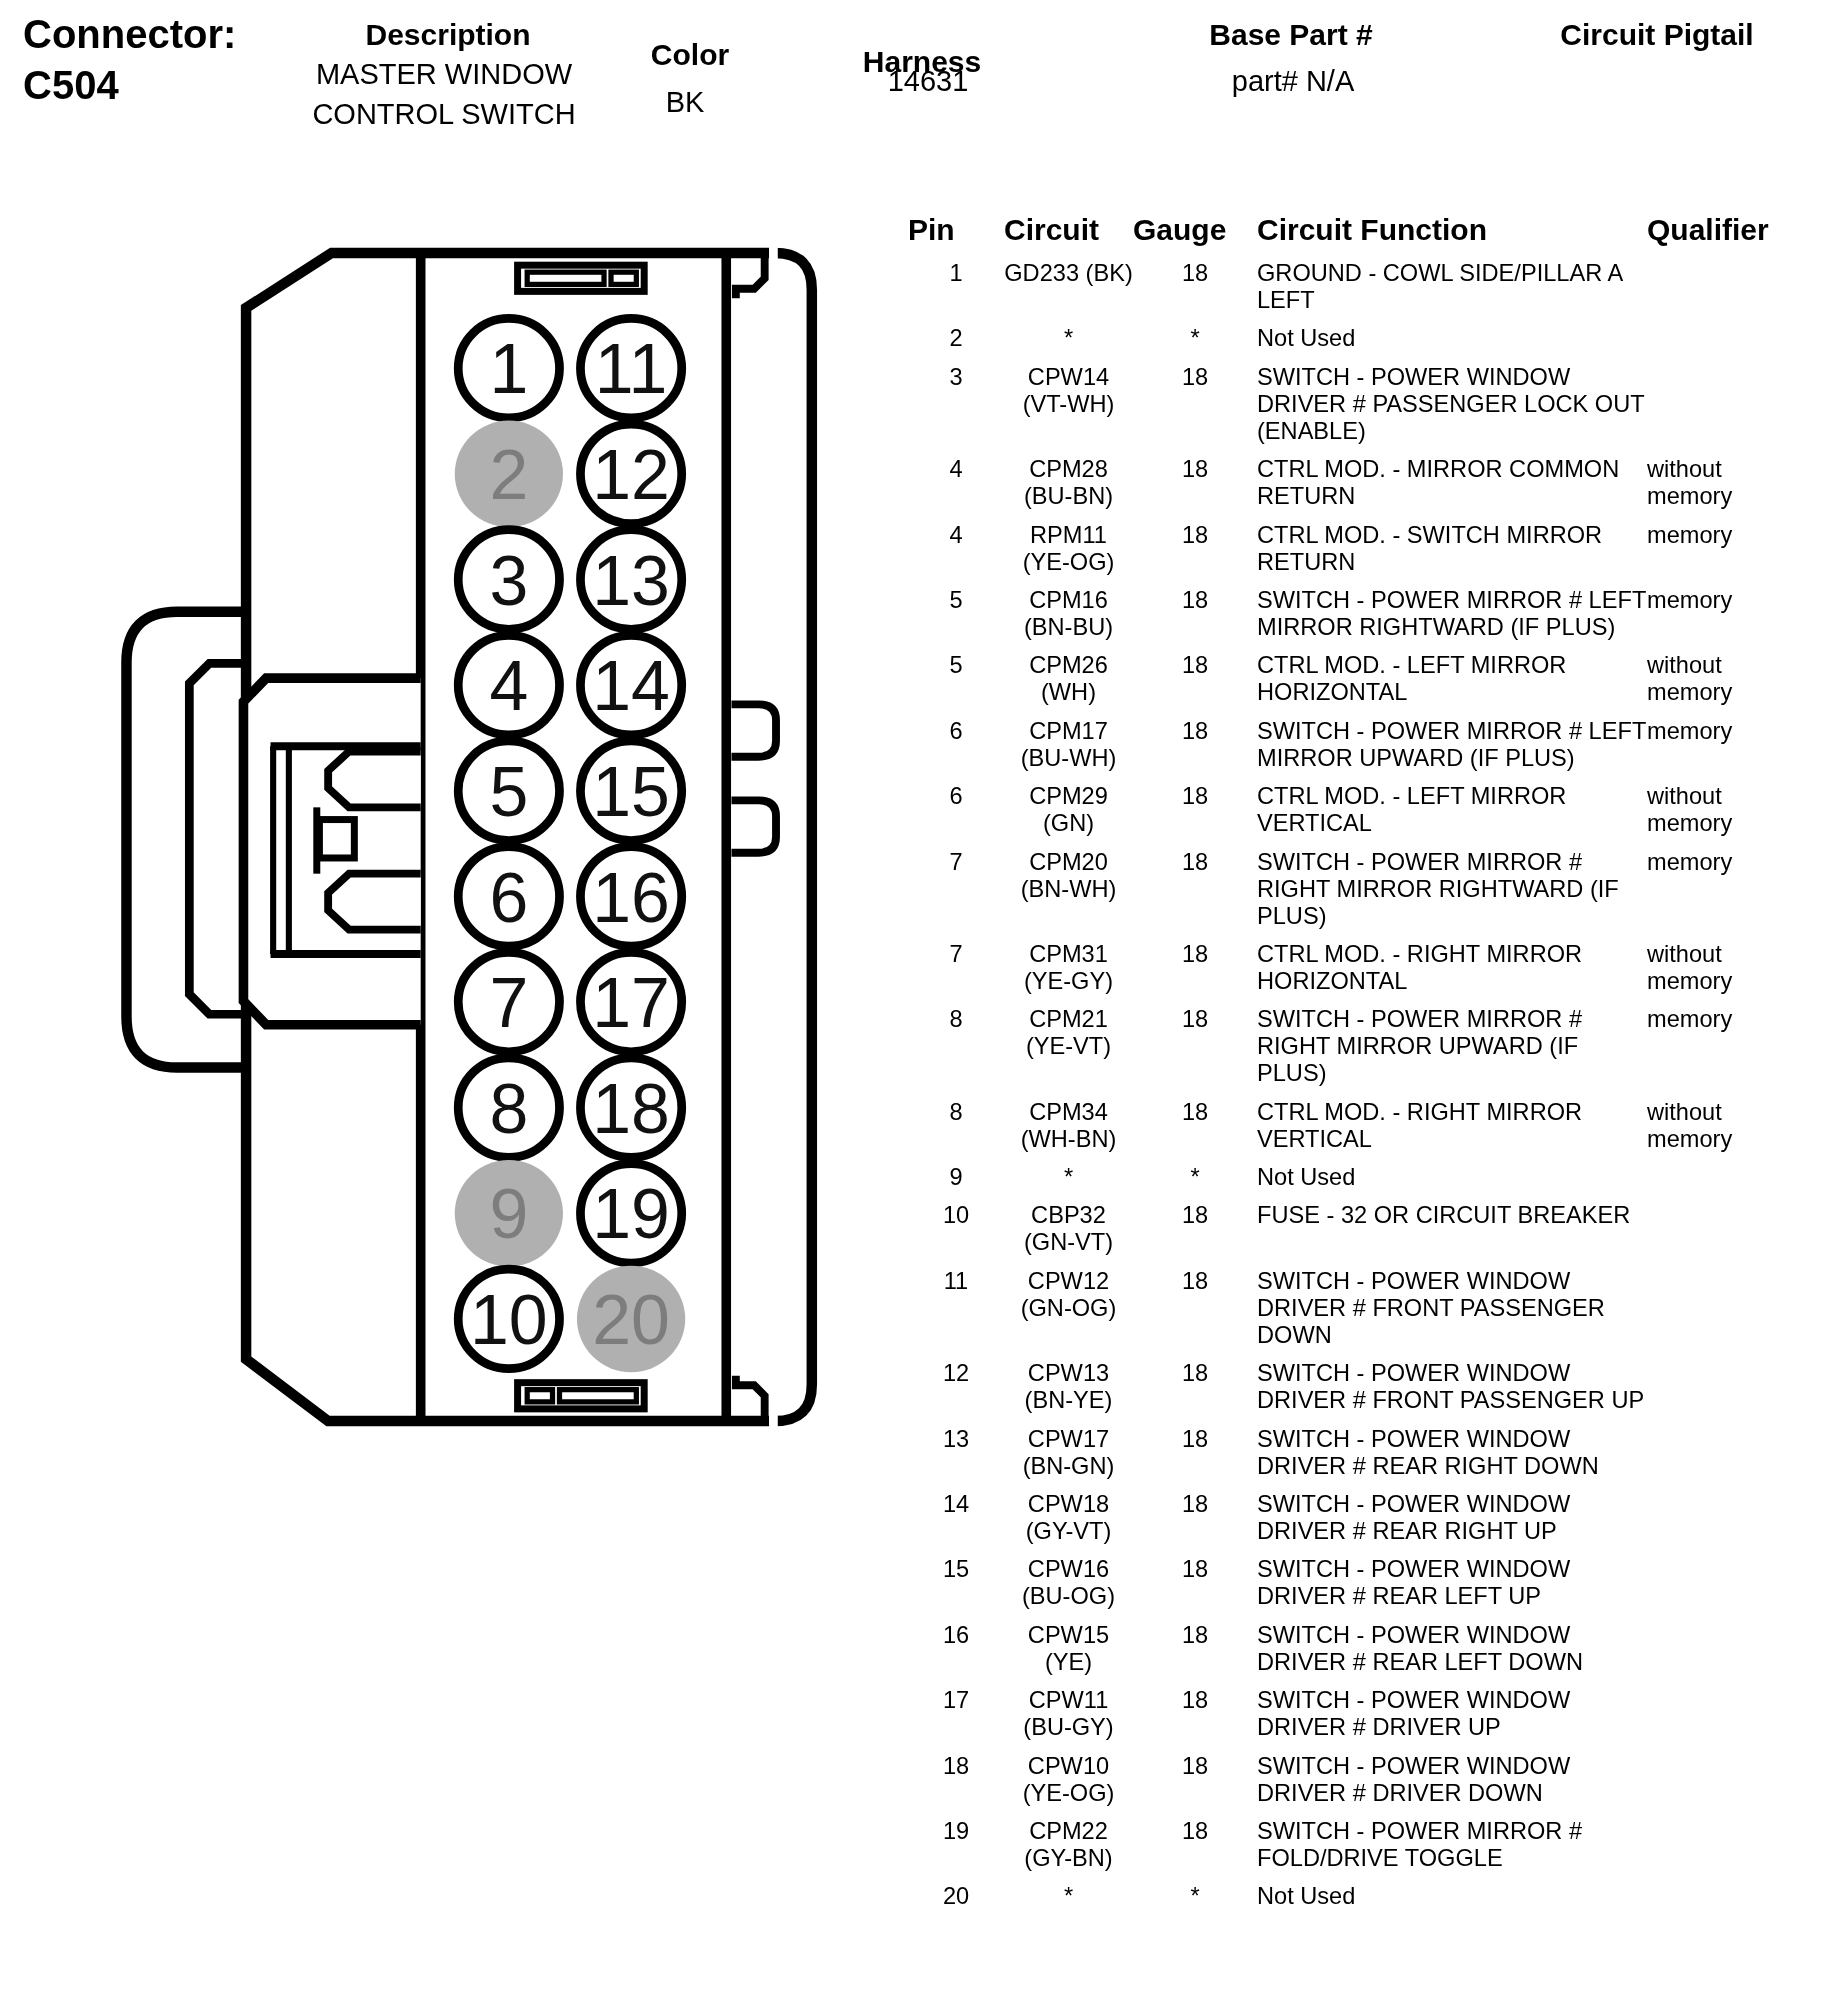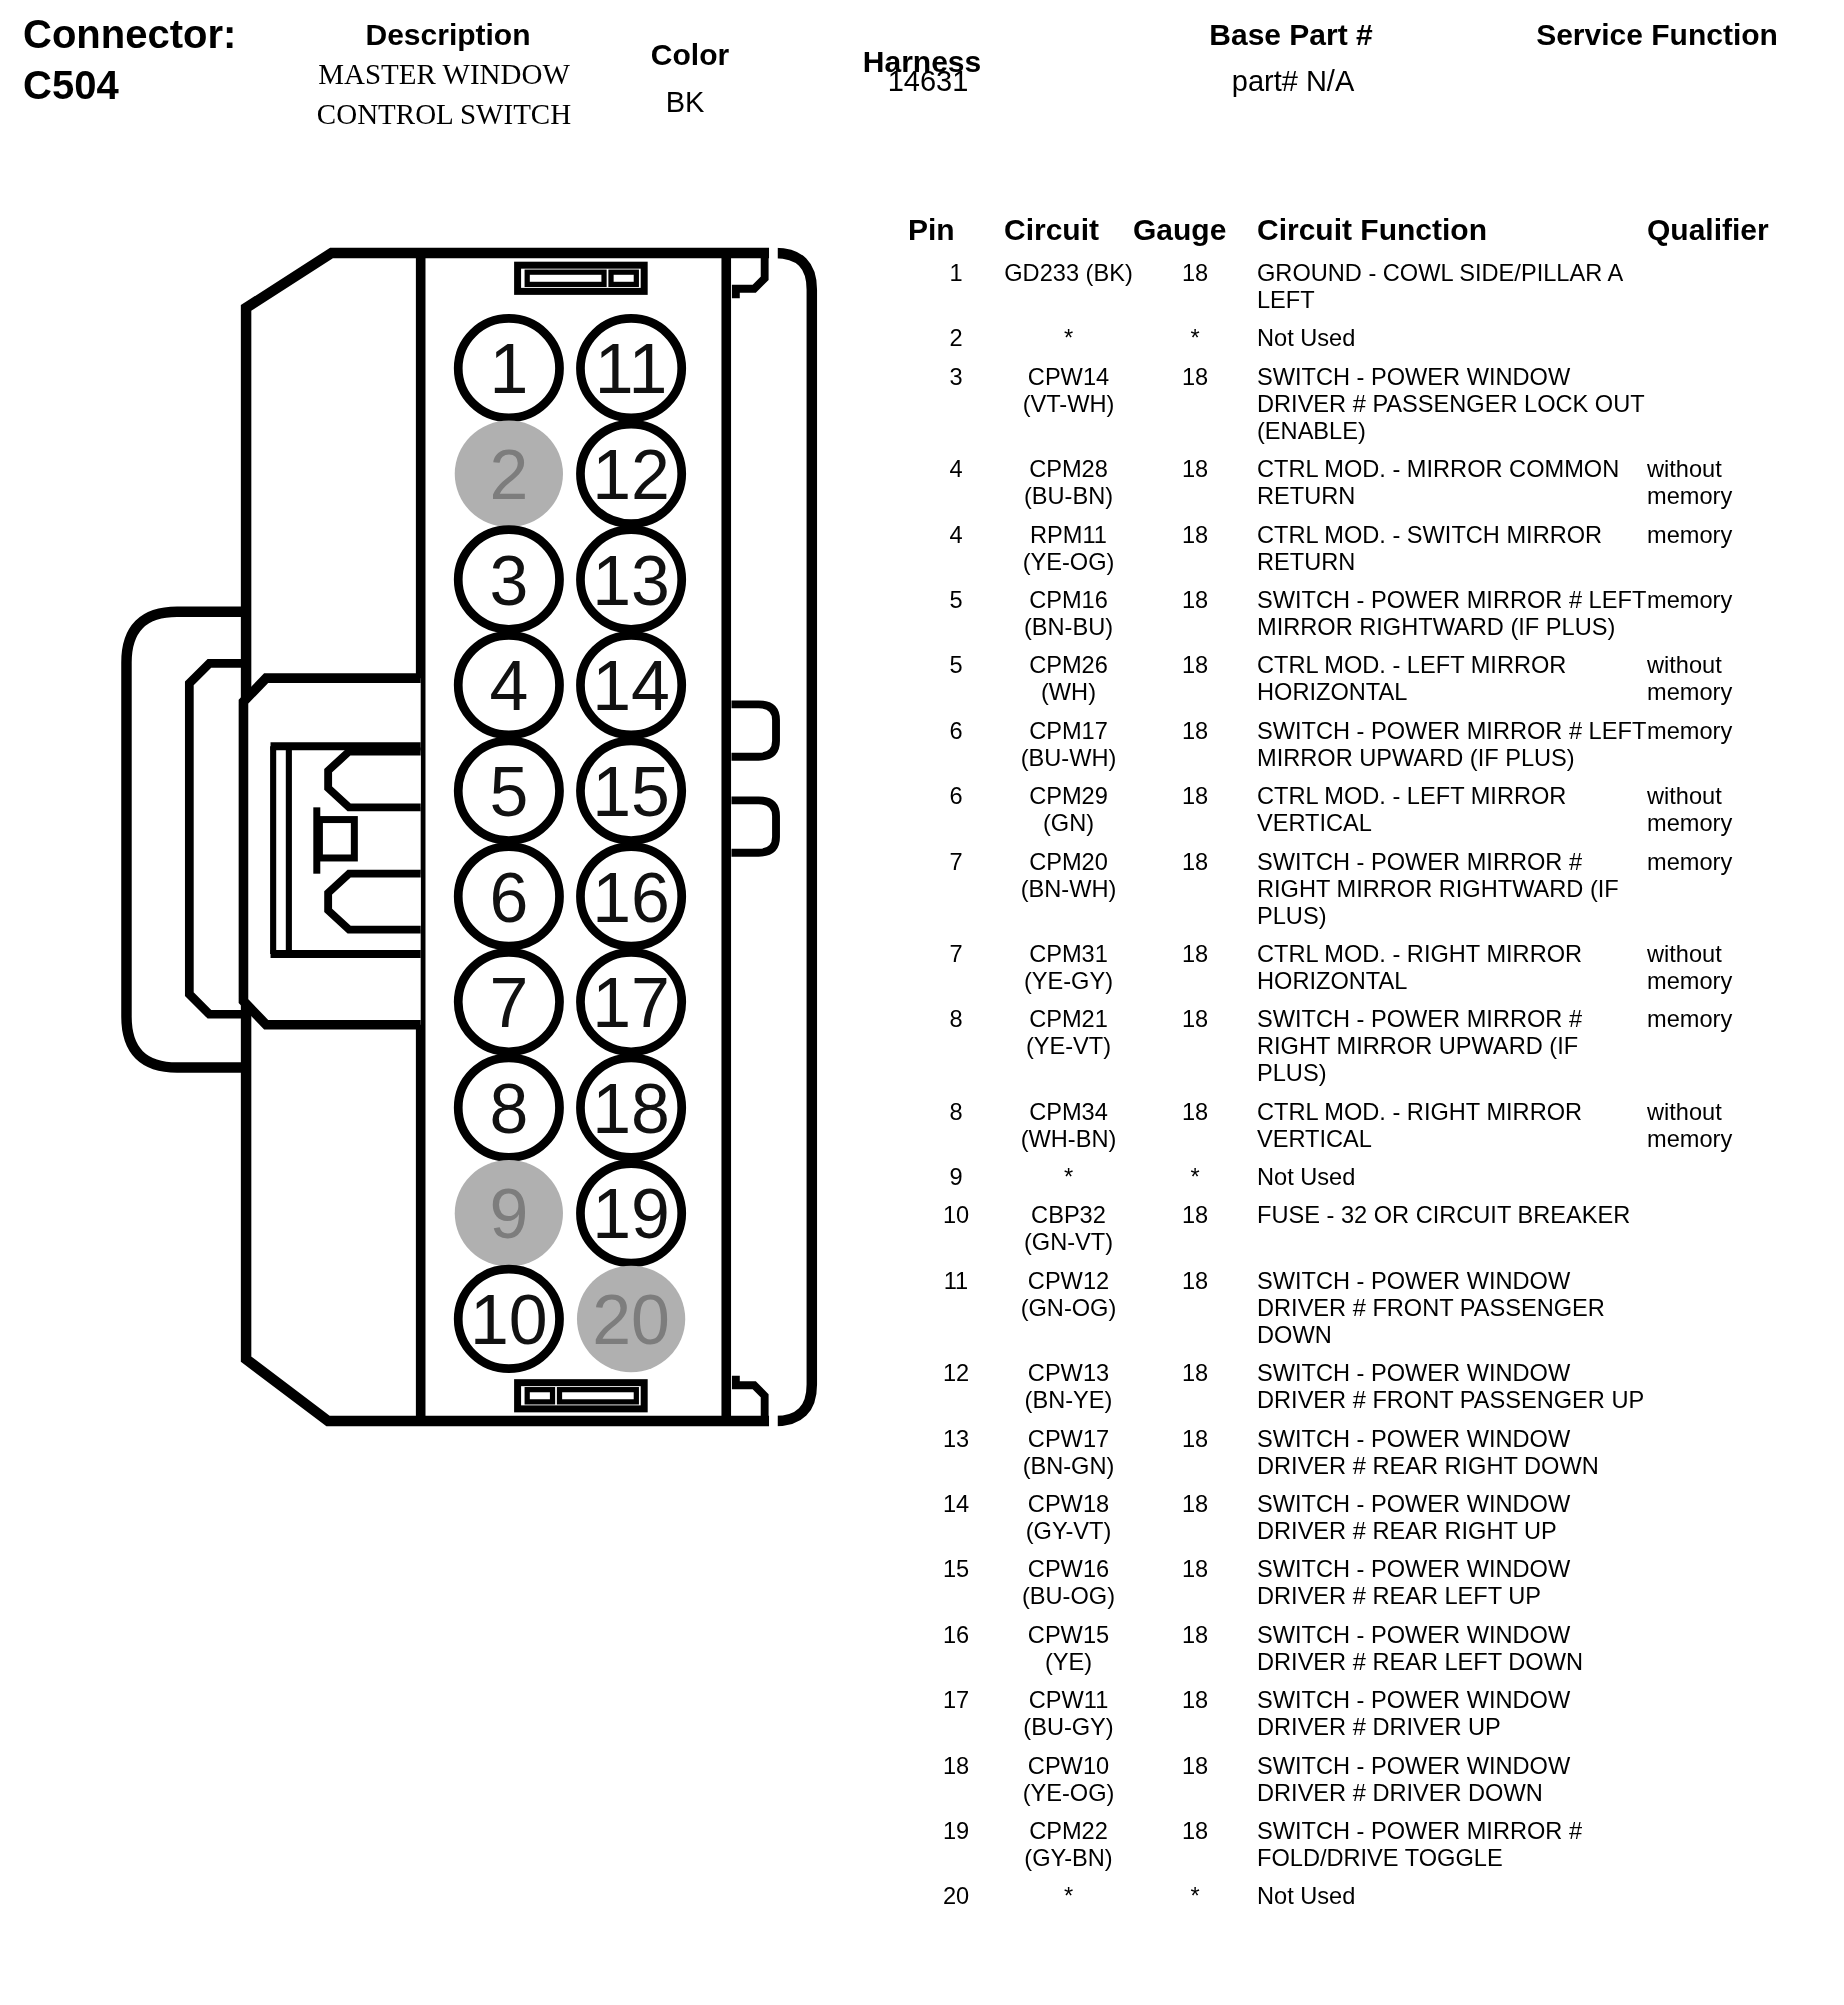--- a/index.html
+++ b/index.html
@@ -5,21 +5,21 @@
   html,body{margin:0;padding:0;background:#fff;}
   .page{position:relative;width:1845px;height:2005px;background:#fff;overflow:hidden;
         font-family:"Liberation Sans",sans-serif;color:#000;}
   
   .conn-label{position:absolute;left:23px;top:12.2px;font-size:40px;font-weight:bold;}
   .conn-id{position:absolute;left:23px;top:63px;font-size:40px;font-weight:bold;}
   .hdr-label{position:absolute;transform:translateX(-50%);font-size:30px;font-weight:bold;
              text-align:center;white-space:nowrap;}
   .hdr-value{position:absolute;transform:translateX(-50%);font-size:29px;text-align:center;
              white-space:pre-line;line-height:40px;}
-  #desc-label{left:448px;top:17.5px;}   #desc-value{left:444px;top:54px;font-family:Liberation Serif, serif;}
+  #desc-label{left:448px;top:17.5px;}   #desc-value{left:444px;top:54px;}
   #color-label{left:690px;top:38px;}  #color-value{left:685px;top:82px;}
   #harness-label{left:922px;top:17.5px;margin-top:27px;} #harness-value{left:928px;top:61px;}
   #base-label{left:1291px;top:17.5px;}  #base-value{left:1293px;top:61px;}
   #service-label{left:1657px;top:17.5px;} #service-value{left:1657px;top:61px;}
   
   #connector-svg{position:absolute;left:61px;top:236px;width:777px;height:1223px;}
   #connector-svg path, #connector-svg rect.ln, #connector-svg line{stroke:#000;}
   #connector-svg text{font-family:"Liberation Sans",sans-serif;}
   
   table.pinout{position:absolute;left:908px;top:212px;width:936px;border-collapse:collapse;
@@ -48,21 +48,21 @@
 
   <div class="hdr-label" id="color-label">Color</div>
   <div class="hdr-value" id="color-value">BK</div>
 
   <div class="hdr-label" id="harness-label">Harness</div>
   <div class="hdr-value" id="harness-value">14631</div>
 
   <div class="hdr-label" id="base-label">Base Part #</div>
   <div class="hdr-value" id="base-value">part# N/A</div>
 
-  <div class="hdr-label" id="service-label">Service Function</div>
+  <div class="hdr-label" id="service-label">Circuit Pigtail</div>
   <div class="hdr-value" id="service-value"></div>
 
   <svg id="connector-svg" viewBox="70 270 890 1400">
 
     <path d="M 284 700 L 203 700 Q 145 700 145 758 L 145 1164 Q 145 1222 203 1222 L 284 1222" fill="#fff" stroke-width="12" fill-rule="evenodd"></path>
     <path d="M 284 759 L 240 759 L 217 782 L 217 1138 L 240 1161 L 284 1161" fill="#fff" stroke-width="10"></path>
 
     <path d="M 380 289 L 888 289 Q 930 289 930 331 L 930 1585 Q 930 1627 888 1627 L 376 1627 L 282 1556 L 282 352 Z" fill="#fff" stroke-width="12"></path>
 
     <line x1="482" y1="294" x2="482" y2="1622" stroke-width="11"></line>

